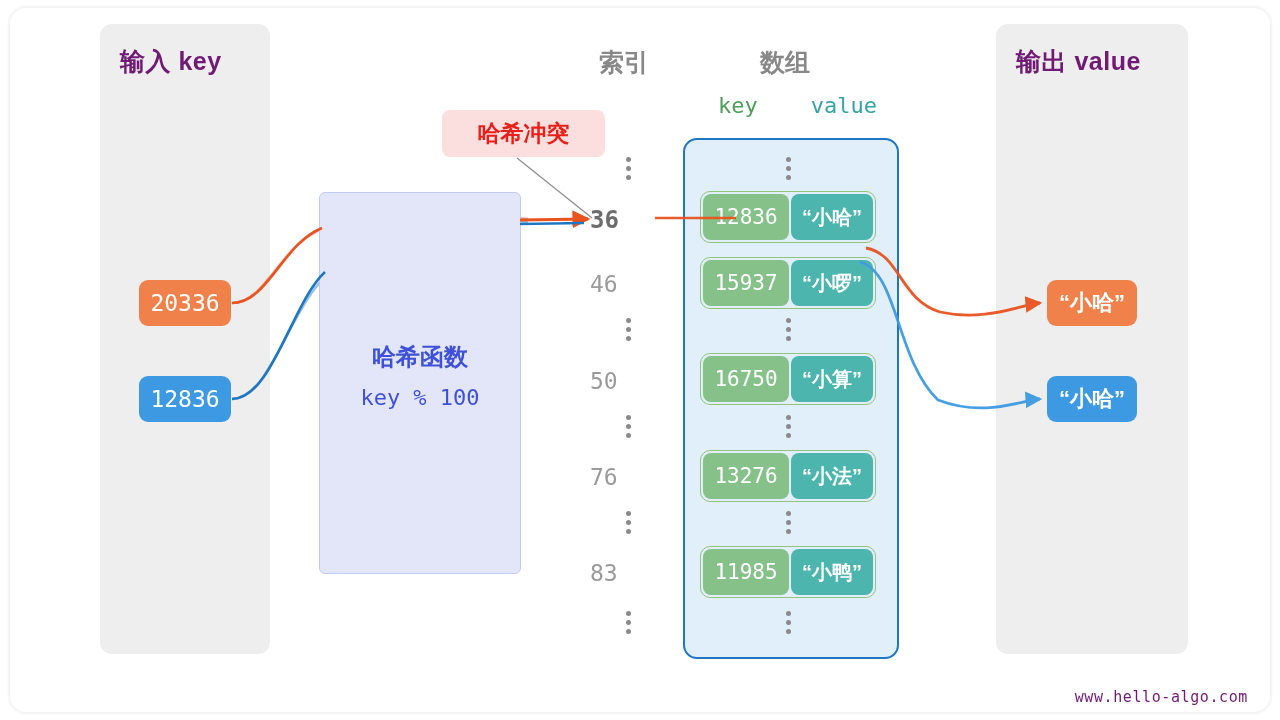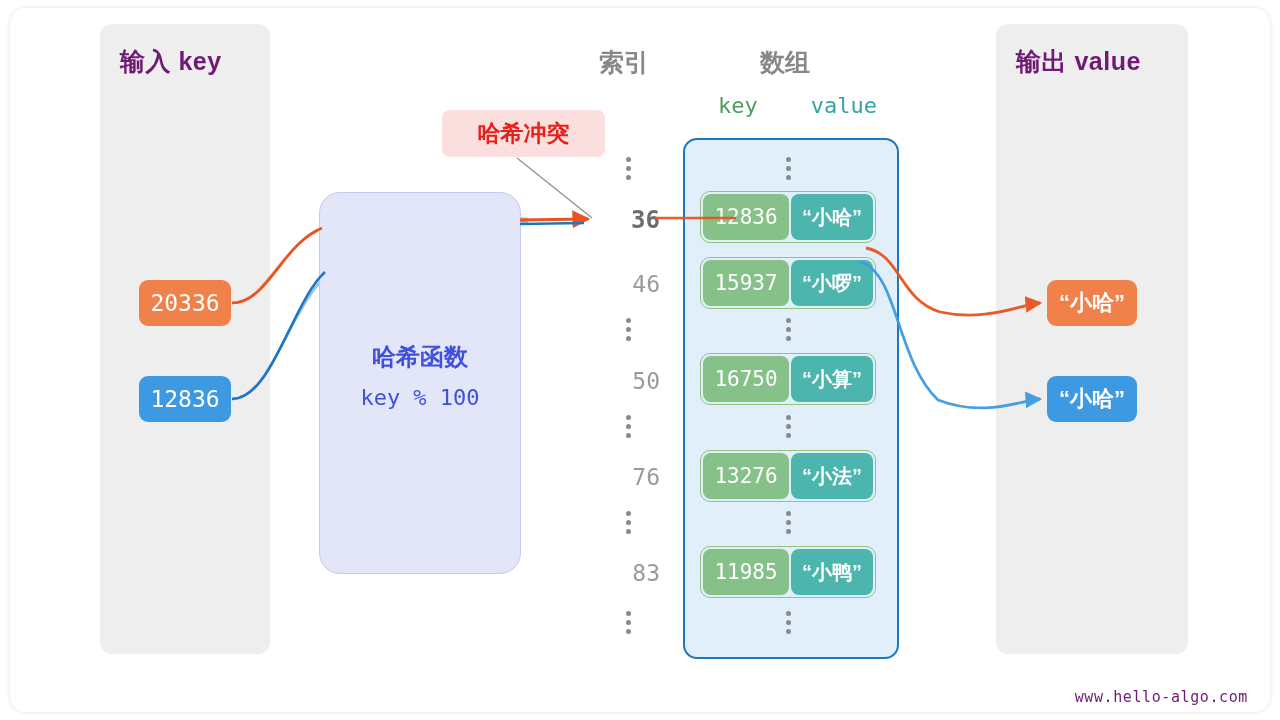--- a/index.html
+++ b/index.html
@@ -63,21 +63,21 @@
 
   
   .hashbox {
     position: absolute;
     left: 319px;
     top: 192px;
     width: 200px;
     height: 380px;
     background: #e2e6f8;
     border: 1.4px solid #c3cbf0;
-    border-radius: 21px;
+    border-radius: 6px;
     z-index: 3;
   }
   .hash-title {
     position: absolute;
     left: 0;
     top: 148px;
     width: 200px;
     text-align: center;
     color: #3f51d8;
     font-size: 24px;
@@ -127,21 +127,21 @@
     color: #e8201a;
     font-weight: bold;
     font-size: 23px;
     z-index: 7;
   }
 
   
   .idx {
     position: absolute;
     width: 70px;
-    text-align: right;
+    text-align: left;
     color: #9a9a9a;
     font-size: 23px;
     font-family: "DejaVu Sans Mono", "Liberation Mono", monospace;
     z-index: 5;
   }
   .idx.hl {
     color: #6d6d6d;
     font-weight: bold;
     font-size: 24px;
   }

